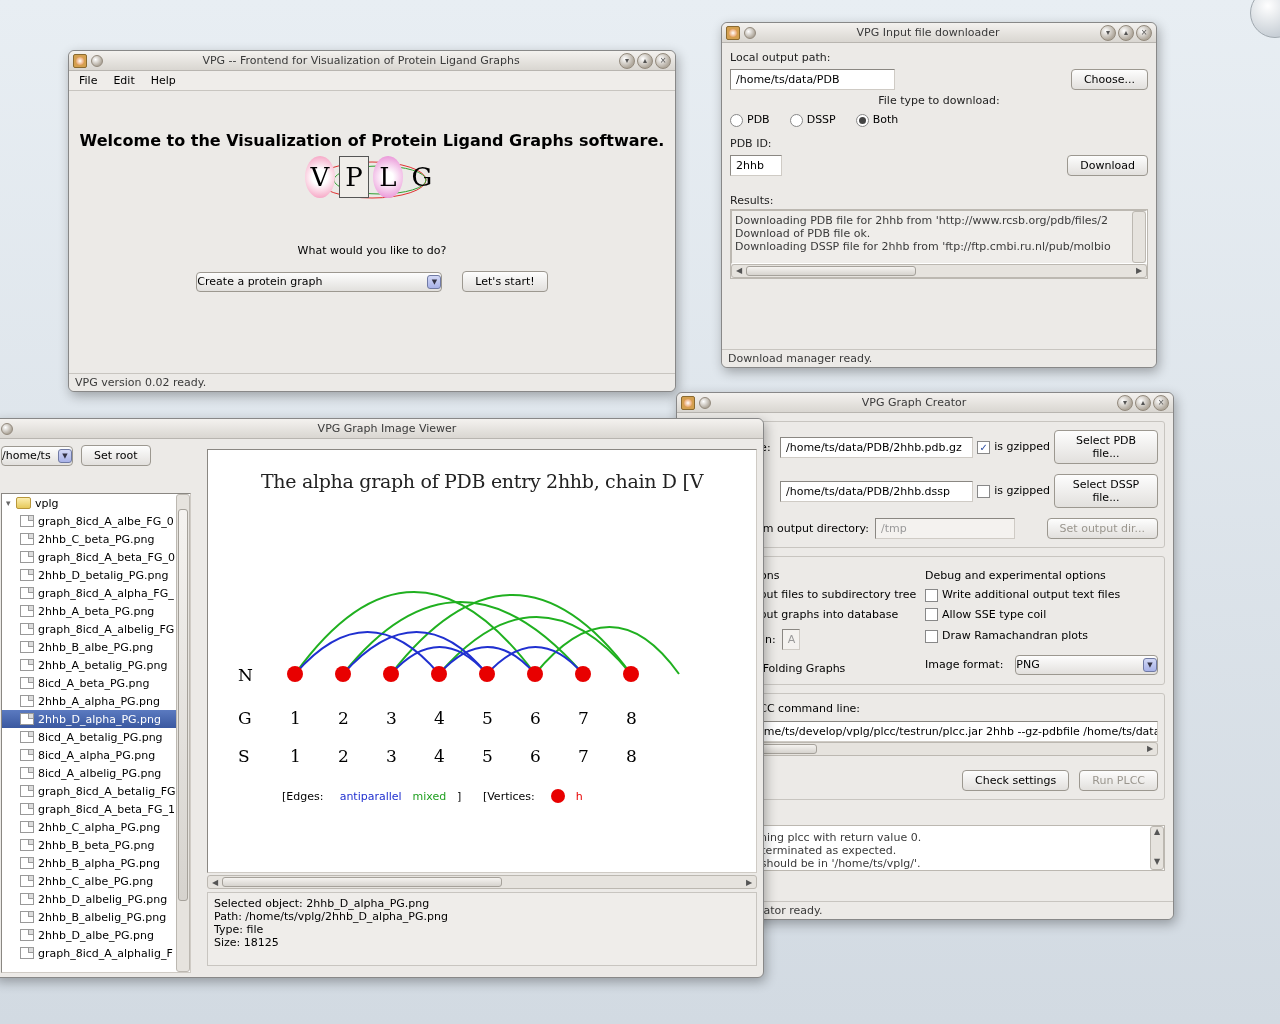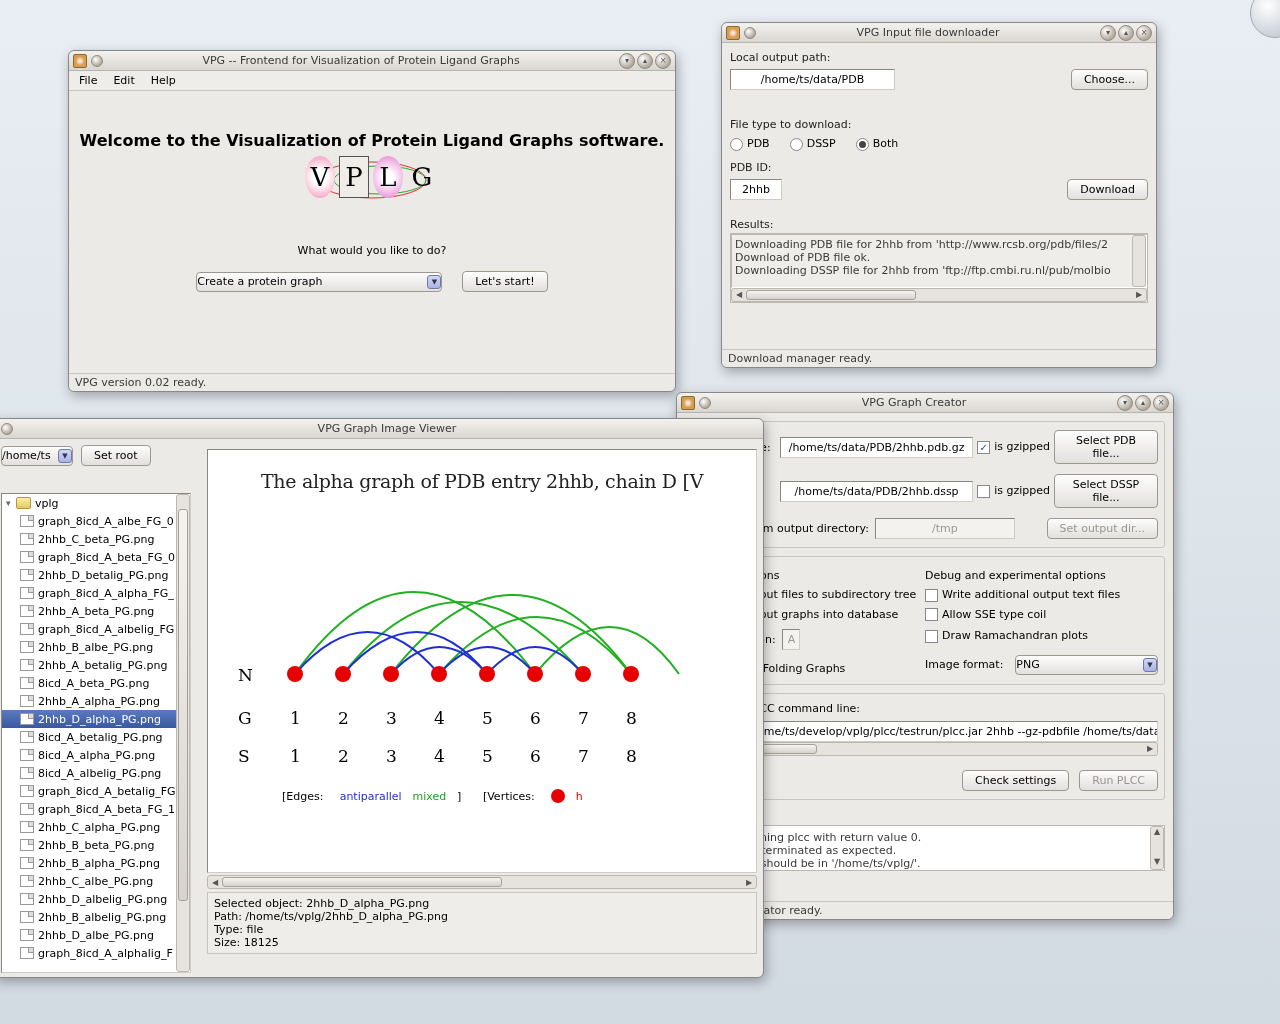--- a/index.html
+++ b/index.html
@@ -9,21 +9,21 @@
   .titlebar .appicon { width:14px;height:14px;background:#d4a050;border:1px solid #8a6a30;margin-right:4px;border-radius:2px;position:relative;}
   .titlebar .appicon::after{content:"";position:absolute;top:2px;left:2px;width:8px;height:8px;border-radius:50%;background:radial-gradient(#fff,#e08030);}
   .titlebar .dot { width:12px;height:12px;border-radius:50%;background:radial-gradient(circle at 35% 35%,#fff,#b0a89c 70%);border:1px solid #938a7d;margin-right:2px;}
   .titlebar .title { flex:1;text-align:center;color:#3a3a3a;}
   .titlebar .rbtn {width:16px;height:16px;border-radius:50%;background:radial-gradient(circle at 35% 35%,#fff,#b0a89c 70%);border:1px solid #938a7d;margin-left:2px;display:flex;align-items:center;justify-content:center;color:#555;font-size:8px;}
   .menubar{height:20px;background:#efedea;border-bottom:1px solid #c8c5c0;display:flex;align-items:center;padding:0 4px;gap:4px;}
   .menubar span{padding:2px 6px;}
   .btn{background:linear-gradient(180deg,#fdfdfd,#e2e0dd);border:1px solid #9c9890;border-radius:4px;padding:3px 12px;cursor:pointer;}
   .combo{background:linear-gradient(180deg,#fdfdfd,#e2e0dd);border:1px solid #9c9890;border-radius:4px;padding:2px 0;display:flex;align-items:center;justify-content:space-between;}
   .combo .arrow{width:14px;height:14px;background:linear-gradient(180deg,#d2d8f5,#a8b2e8);border:1px solid #707aa4;border-radius:3px;display:flex;align-items:center;justify-content:center;color:#334;font-size:7px;margin-left:6px;}
-  .textfield{background:#fff;border-top:1px solid #8a8782;border-left:1px solid #8a8782;border-right:1px solid #cfcbc5;border-bottom:1px solid #cfcbc5;padding:3px 5px;text-align:center;}
+  .textfield{background:#fff;border-top:1px solid #8a8782;border-left:1px solid #8a8782;border-right:1px solid #cfcbc5;border-bottom:1px solid #cfcbc5;padding:3px 5px;}
   .label{color:#222;}
   .radio,.check{width:13px;height:13px;border:1px solid #888;background:#fff;display:inline-flex;align-items:center;justify-content:center;vertical-align:middle;margin-right:4px;}
   .radio{border-radius:50%;}
   .radio.checked::after{content:"";width:7px;height:7px;border-radius:50%;background:#444;}
   .check.checked::after{content:"✓";font-size:10px;color:#2a4aa0;font-weight:bold;}
   .resultbox{background:#efedea;border-top:1px solid #bcb8b1;border-left:1px solid #bcb8b1;border-right:1px solid #fff;border-bottom:1px solid #fff;padding:3px;font-size:11px;color:#3a3a3a;}
   .statusbar{position:absolute;bottom:0;left:0;right:0;height:18px;border-top:1px solid #c8c5c0;padding:2px 6px;color:#3a3a3a;background:#eceae7;border-radius:0 0 6px 6px;}
   .hscroll{height:14px;background:#e6e3de;border:1px solid #bcb8b1;border-radius:3px;position:relative;}
   .hscroll .larrow,.hscroll .rarrow{position:absolute;top:0;bottom:0;width:14px;display:flex;align-items:center;justify-content:center;color:#555;font-size:8px;}
   .hscroll .larrow{left:0;}
@@ -99,21 +99,21 @@
     <span class="rbtn">▴</span>
     <span class="rbtn">×</span>
   </div>
   <div style="padding:8px 8px 0 8px;">
     <div class="label">Local output path:</div>
     <div style="display:flex;gap:8px;margin-top:5px;align-items:center;">
       <div class="textfield" style="width:165px;">/home/ts/data/PDB</div>
       <div style="flex:1"></div>
       <button class="btn">Choose...</button>
     </div>
-    <div class="label" style="margin-top:28px;">File type to download:</div>
+    <div class="label" style="margin-top:4px;text-align:center;">File type to download:</div>
     <div style="display:flex;gap:20px;margin-top:6px;align-items:center;">
       <label><span class="radio"></span><span>PDB</span></label>
       <label><span class="radio"></span><span>DSSP</span></label>
       <label><span class="radio checked"></span><span>Both</span></label>
     </div>
     <div class="label" style="margin-top:10px;">PDB ID:</div>
     <div style="display:flex;margin-top:5px;align-items:center;">
       <div class="textfield" style="width:52px;">2hhb</div>
       <div style="flex:1"></div>
       <button class="btn">Download</button>
@@ -410,21 +410,21 @@
       <span style="color:#e80000;">h</span>
     </div>
   </div>
 
   <div class="hscroll" style="position:absolute;left:212px;right:6px;top:456px;">
     <span class="larrow">◀</span>
     <div class="thumb" style="left:14px;width:280px;"></div>
     <span class="rarrow">▶</span>
   </div>
 
-  <div style="position:absolute;left:212px;right:6px;top:473px;height:62px;background:#efedea;border:1px solid #c8c5c0;padding:4px 6px;">
+  <div style="position:absolute;left:212px;right:6px;top:473px;height:74px;background:#efedea;border:1px solid #c8c5c0;padding:4px 6px;">
     <div>Selected object: 2hhb_D_alpha_PG.png</div>
     <div>Path: /home/ts/vplg/2hhb_D_alpha_PG.png</div>
     <div>Type: file</div>
     <div>Size: 18125</div>
   </div>
 </div>
 
 <div style="position:absolute;right:-20px;top:-12px;width:50px;height:50px;border-radius:50%;background:radial-gradient(circle at 35% 35%,#fff,#c8cfd6 70%);border:1px solid #a0a8af;"></div>
 
 </body></html>

